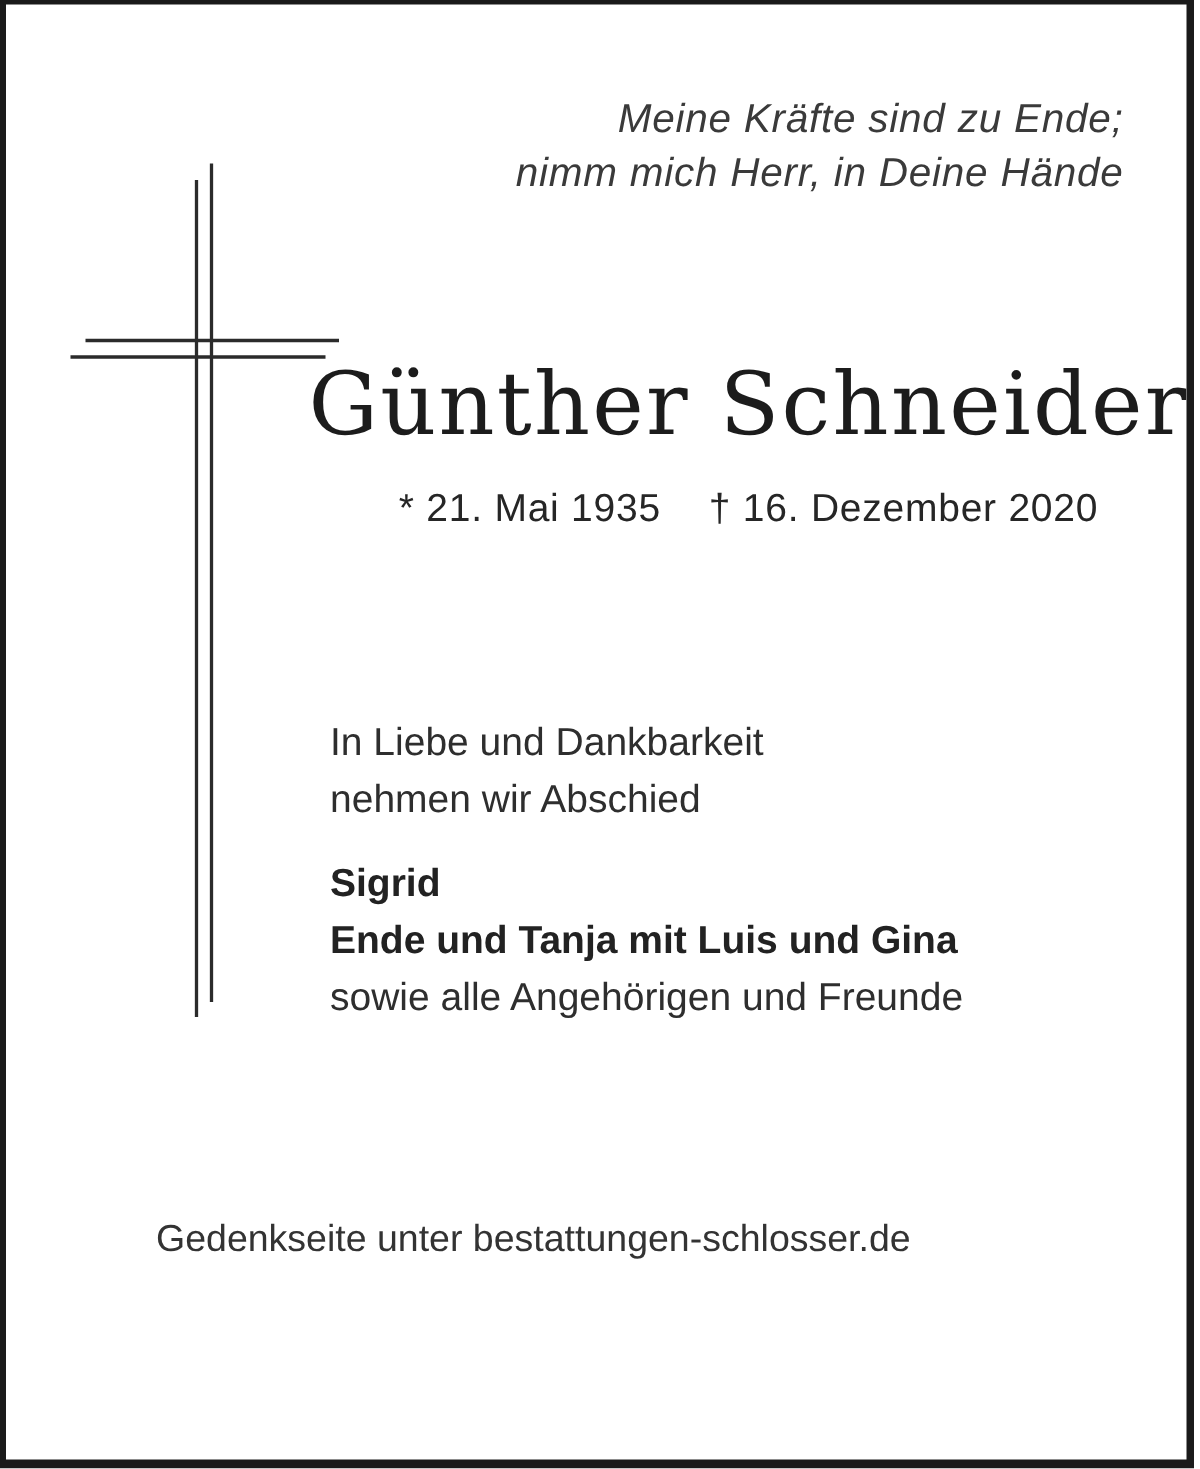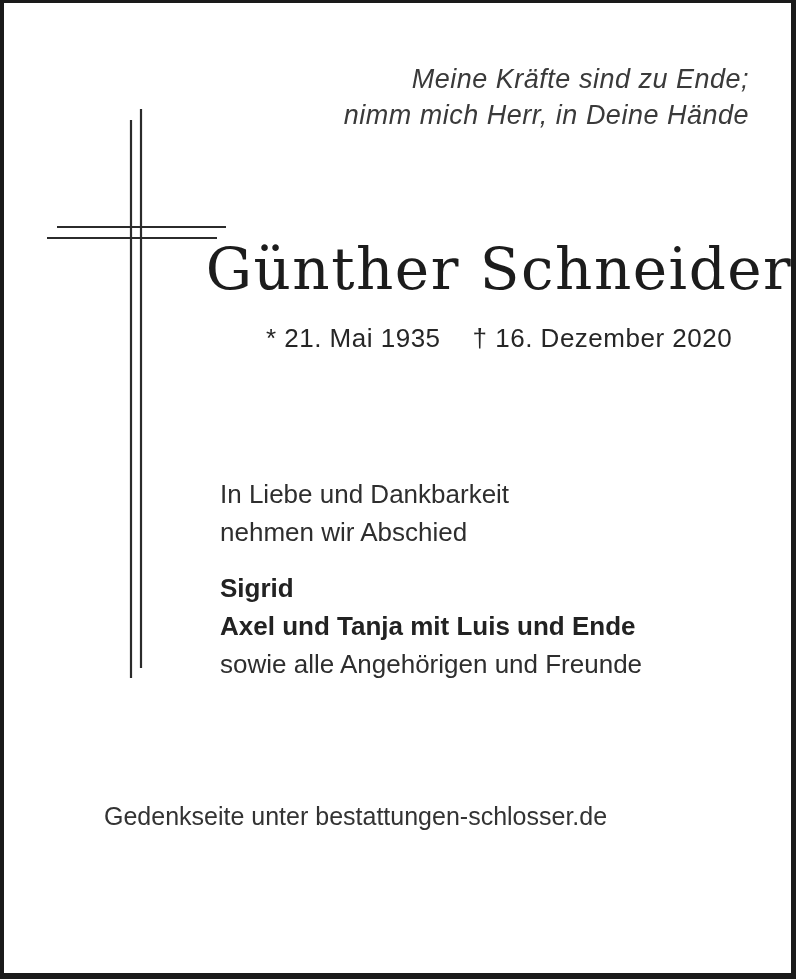--- a/index.html
+++ b/index.html
@@ -85,21 +85,21 @@
     position: absolute;
     left: 92px;
     top: 740px;
     font-size: 30px;
     line-height: 38px;
     color: #2e2e2e;
   }
   .bottom p { margin: 0; }
   .bottom .thanks { margin-top: 28px; }
   .bottom .memorial {
-    margin-top: 16px;
+    margin-top: 26px;
     font-size: 25px;
     color: #333333;
     padding-left: 8px;
   }
 </style>
 </head>
 <body>
 
 <div class="page">
 
@@ -122,21 +122,21 @@
     <span>† 16. Dezember 2020</span>
   </div>
 
   <div class="middle">
     <p>
       <span>In Liebe und Dankbarkeit</span><br>
       <span>nehmen wir Abschied</span>
     </p>
     <p class="mourners">
       <span class="bold">Sigrid</span><br>
-      <span class="bold">Axel und Tanja mit Luis und Ende</span><br>
+      <span class="bold">Ende und Tanja mit Luis und Gina</span><br>
       <span>sowie alle Angehörigen und Freunde</span>
     </p>
   </div>
 
   <div class="bottom">
     <p>
       <br>
     </p>
     <p class="memorial">Gedenkseite unter bestattungen-schlosser.de</p>
   </div>

